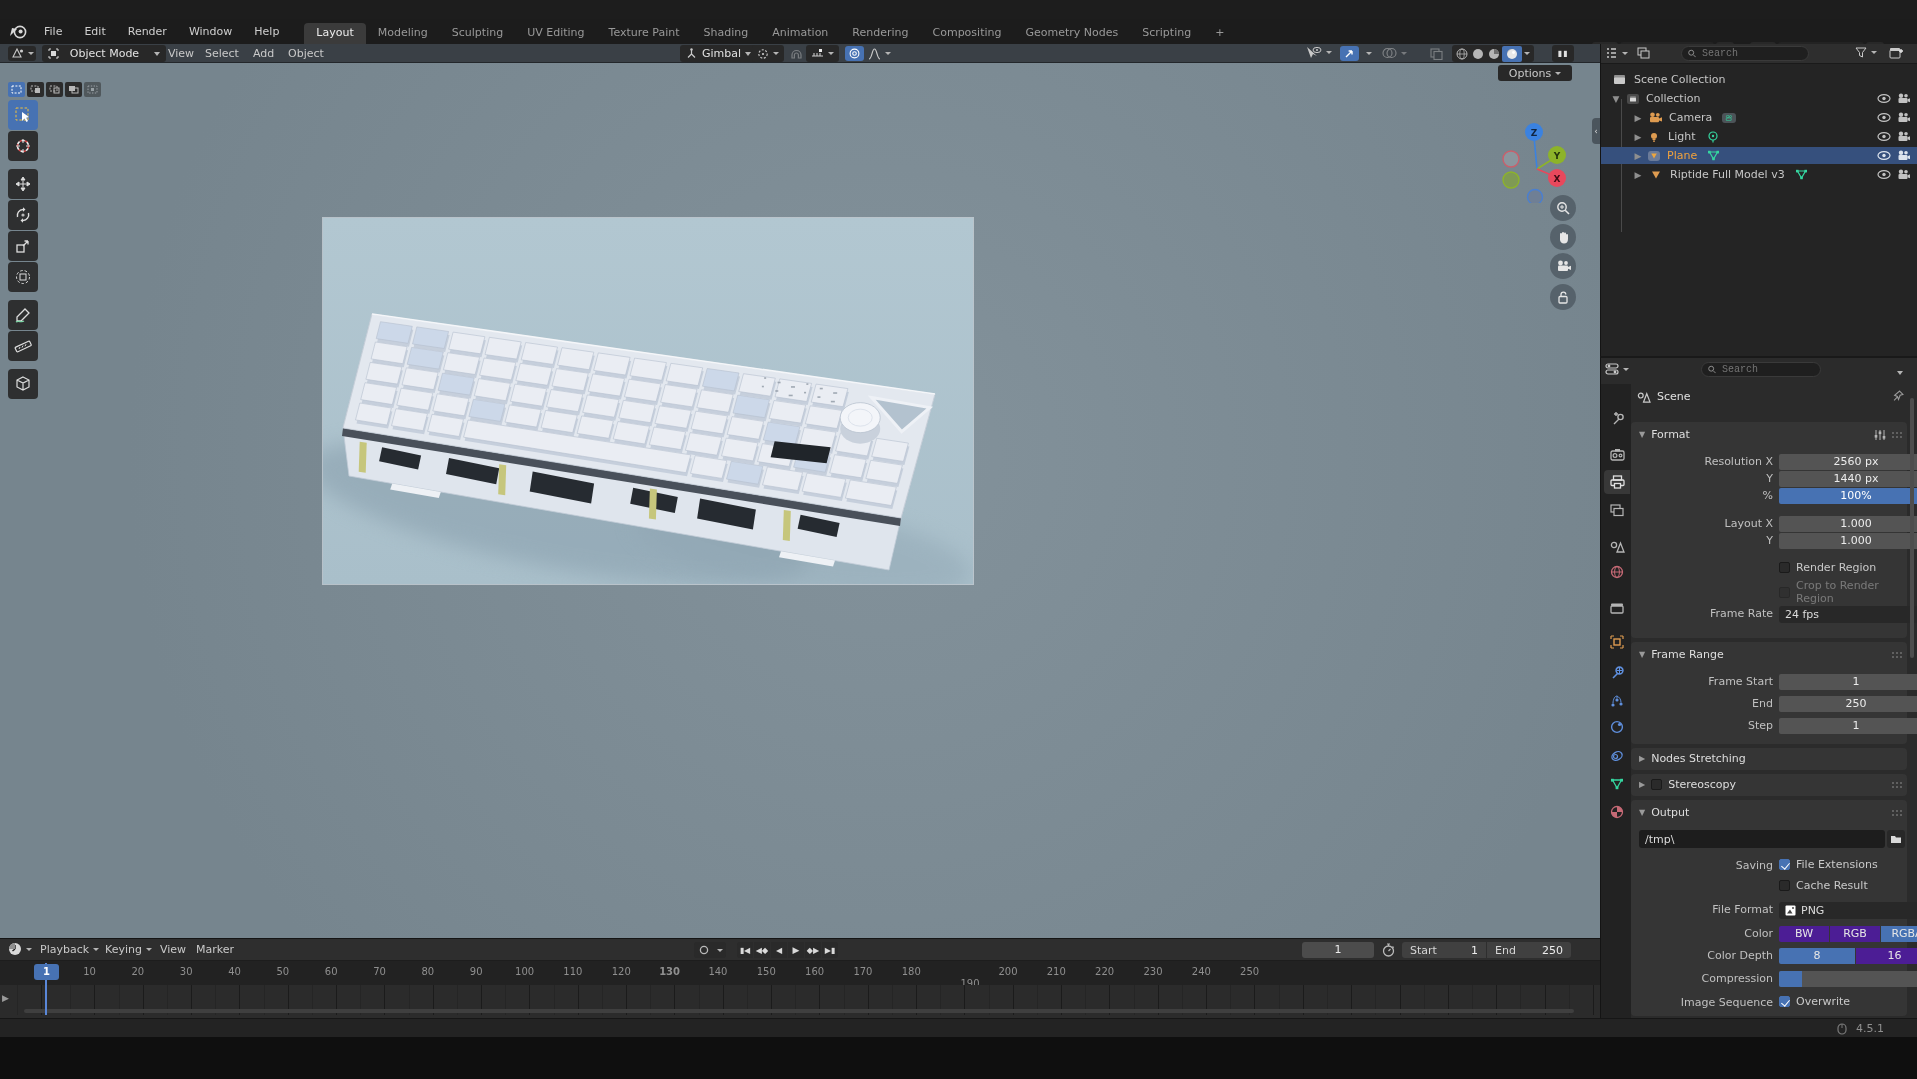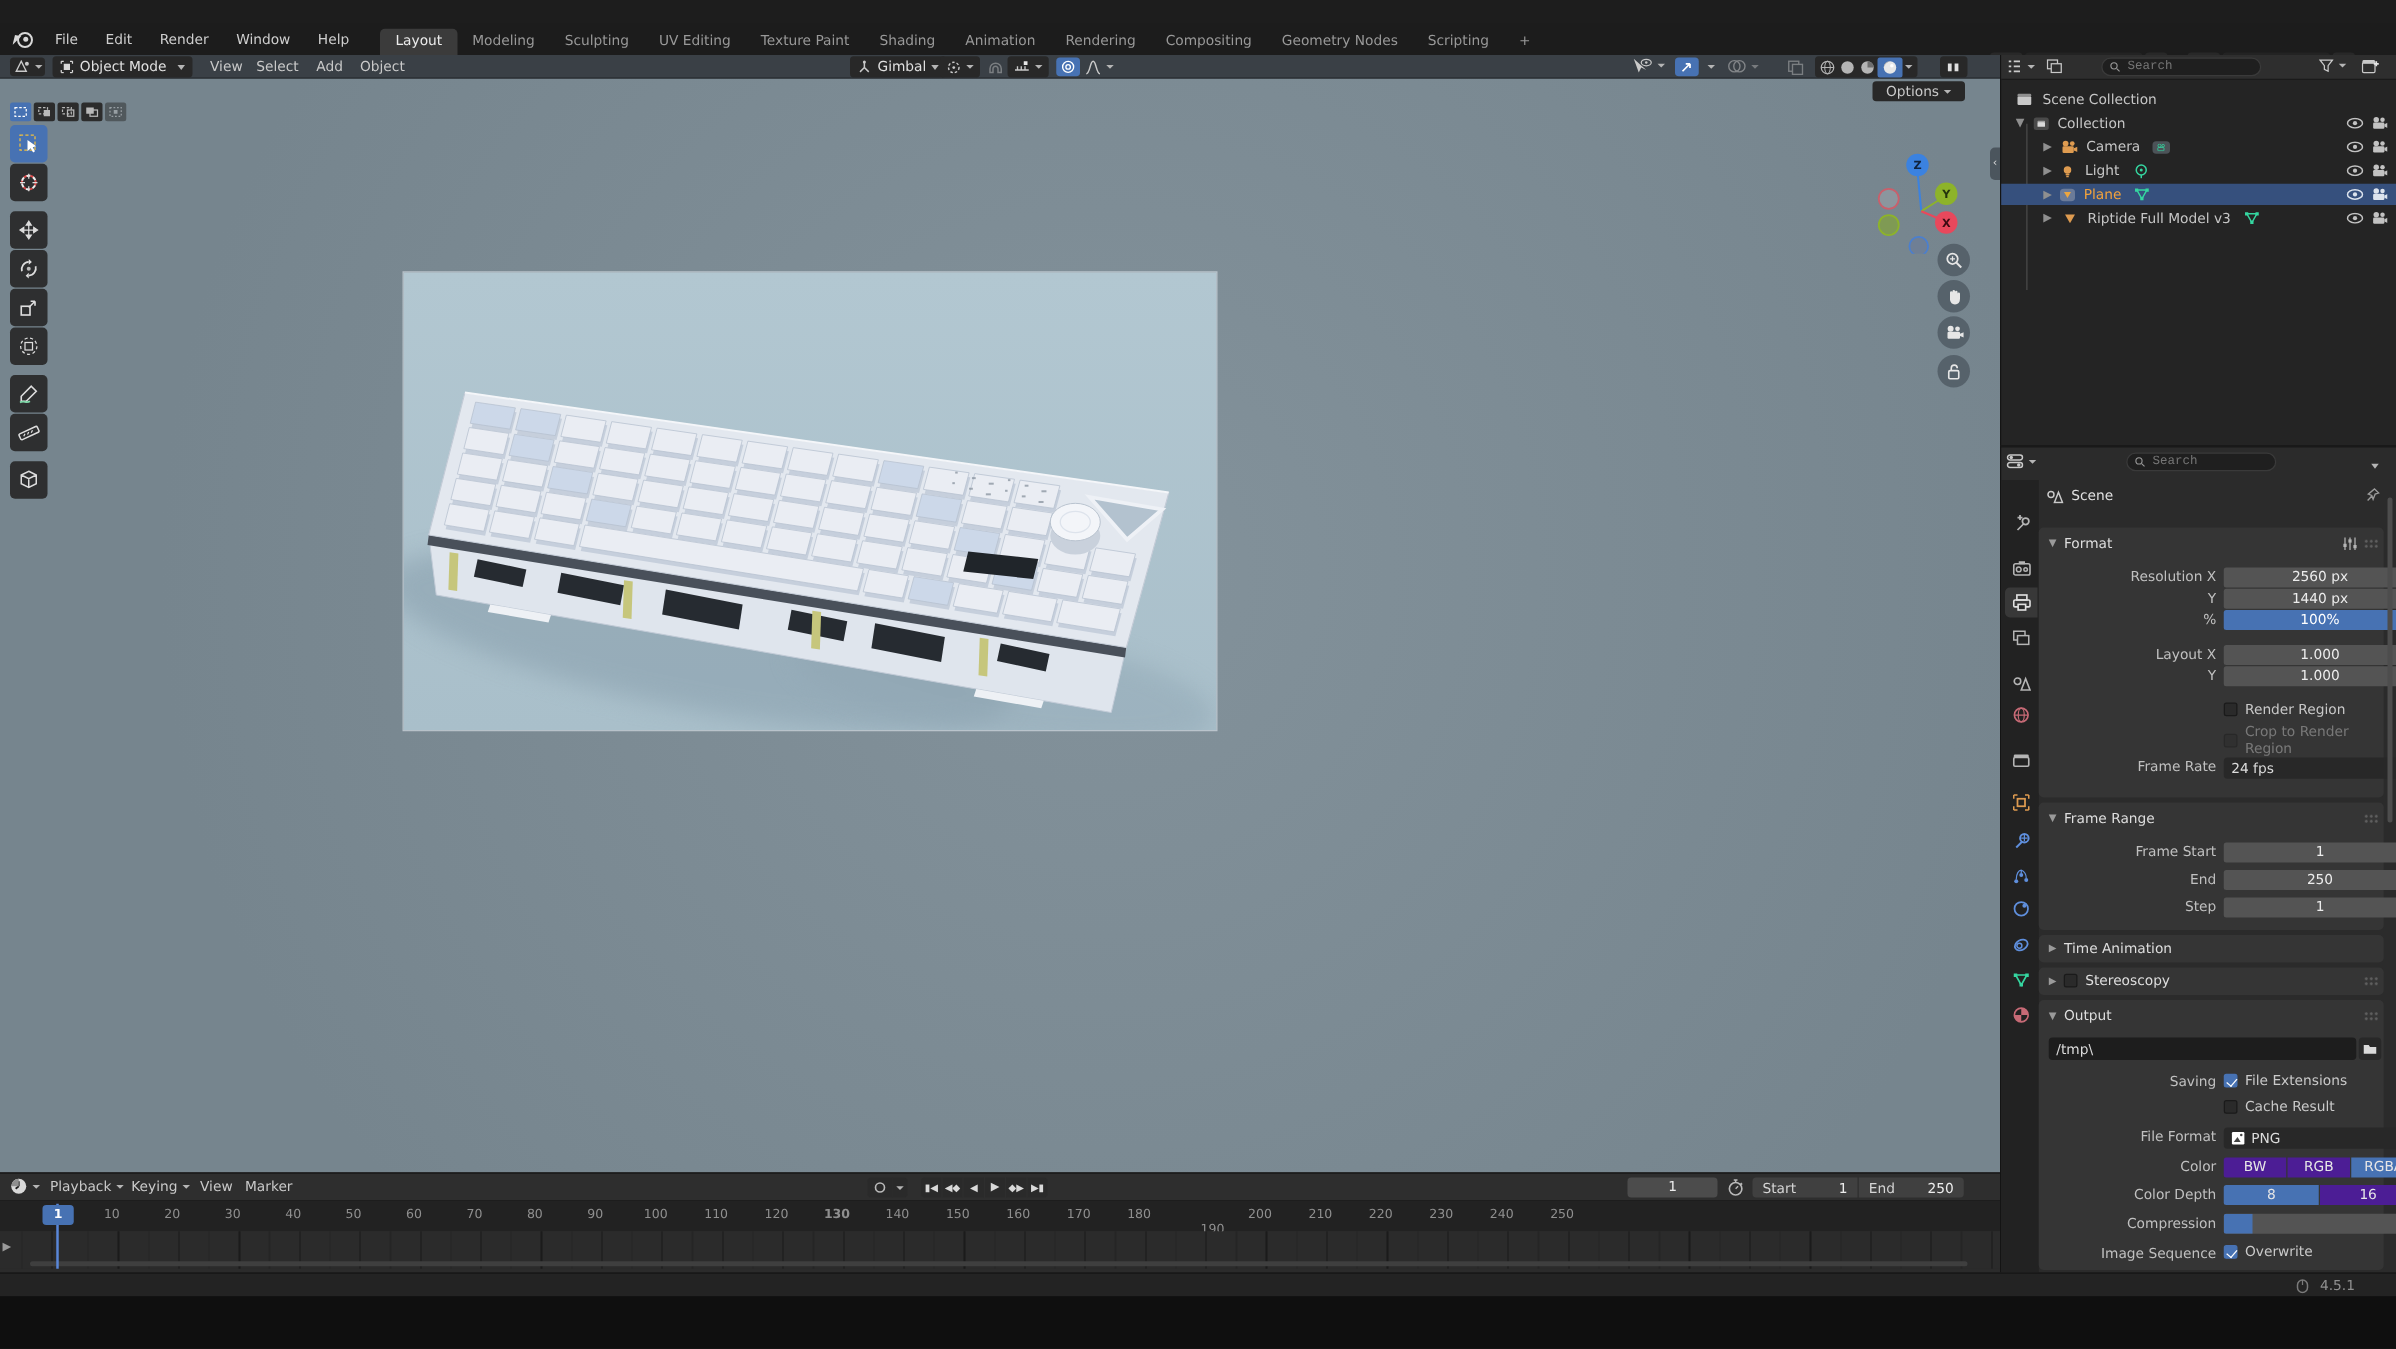--- a/index.html
+++ b/index.html
@@ -141,21 +141,21 @@
   </div>
 
   <div id="vheader" class="r">
     <div class="r row hbtn" style="left:8px;top:2px;width:28px;height:15px">
       <svg width="13" height="11" viewBox="0 0 13 11">
           <path d="M2 9 L6 1 L10 9 Z" fill="none" stroke="#c9c9c9" stroke-width="1.1"></path>
           <circle cx="10.5" cy="3" r="1.6" fill="#c9c9c9"></circle>
         </svg>
         <i class="chev sm"></i>
     </div>
-    <div class="r row hbtn" style="left:42px;top:1px;width:112px;height:17px;padding:0 6px;justify-content:space-between">
+    <div class="r row hbtn" style="left:42px;top:1px;width:124px;height:17px;padding:0 6px;justify-content:space-between">
       <svg width="11" height="11" viewBox="0 0 11 11">
           <rect x="3" y="3" width="5" height="5" fill="#d8d8d8"></rect>
           <path d="M1 1 h2 M8 1 h2 M1 10 h2 M8 10 h2 M1 1 v2 M1 8 v2 M10 1 v2 M10 8 v2" stroke="#d8d8d8"></path>
         </svg>
       <span class="tx" style="color:#e2e2e2">Object Mode</span>
         <i class="chev"></i>
     </div>
     <span class="r tx" style="left:168px;top:3px">View</span>
     <span class="r tx" style="left:205px;top:3px">Select</span>
     <span class="r tx" style="left:253px;top:3px">Add</span>
@@ -904,21 +904,21 @@
       <div class="pfield" style="top:32px">1</div>
       <span class="plabel" style="left:30px;top:54px">End</span>
       <div class="pfield" style="top:54px">250</div>
       <span class="plabel" style="left:30px;top:76px">Step</span>
       <div class="pfield" style="top:76px">1</div>
     </div>
 
     <div class="panel" style="top:390px;height:22px">
       <div class="phead" style="top:4px">
           <span class="parrow">▶</span>
-          <span>Time Animation</span>
+          <span>Nodes Stretching</span>
         </div>
     </div>
     <div class="panel" style="top:416px;height:22px">
       <div class="phead" style="top:4px">
           <span class="parrow">▶</span>
           <span class="cb"></span>
           <span>Stereoscopy</span>
         </div>
       <div class="dots4 r" style="left:260px;top:7px"></div>
     </div>

